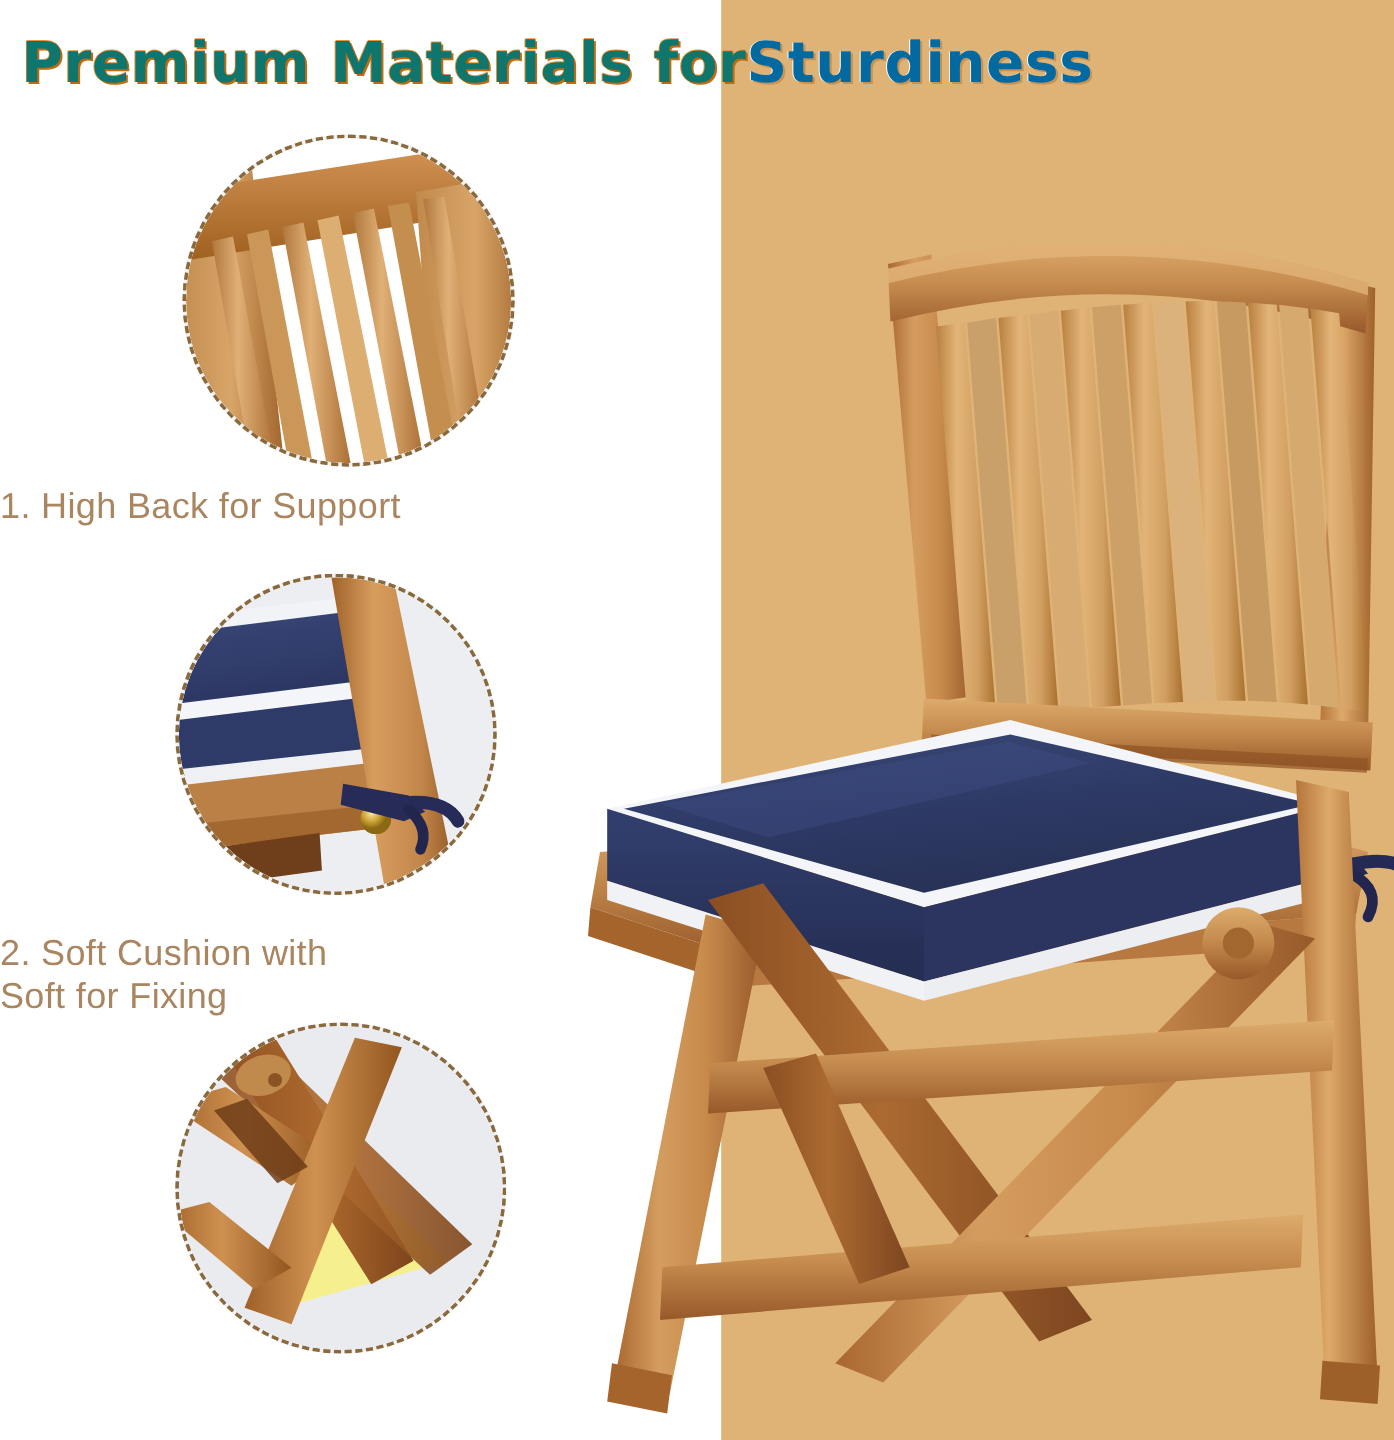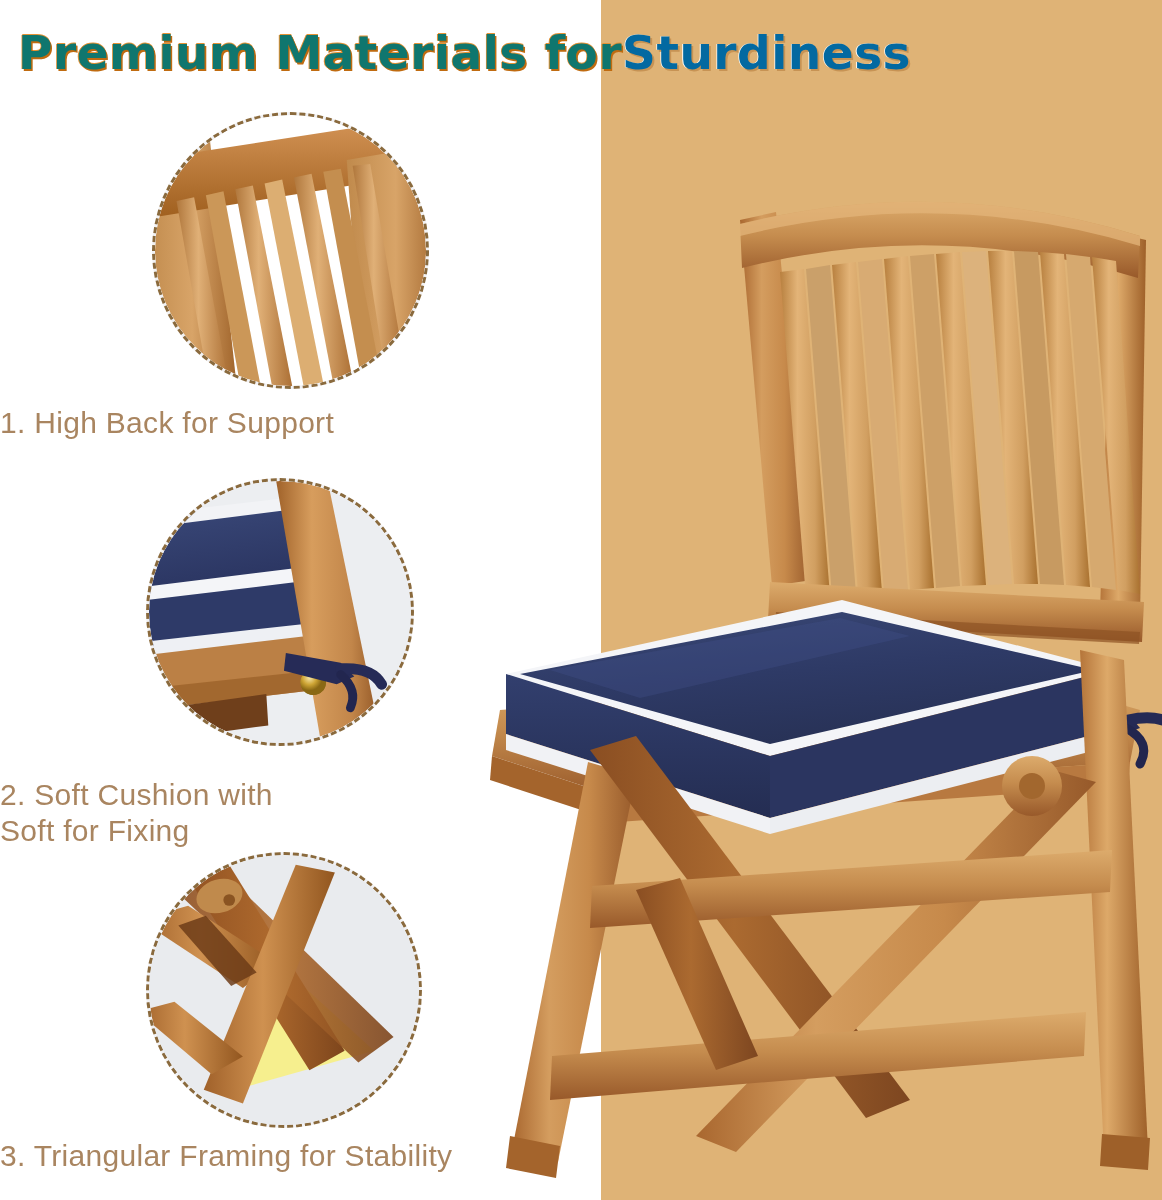--- a/index.html
+++ b/index.html
@@ -379,15 +379,14 @@
 
         <path d="M-12 160 L26 150 L96 206 L64 224 Z" fill="url(#b2)"></path>
 
         <ellipse cx="72" cy="42" rx="24" ry="17" transform="rotate(-16 72 42)" fill="#c08a4c"></ellipse>
         <circle cx="82" cy="46" r="6" fill="#8a5422"></circle>
 
         <path d="M30 72 L58 62 L110 120 L84 134 Z" fill="#6d3c18" opacity=".85"></path>
       </svg>
     </div>
   </div>
-  <div class="caption" id="caption-3">3. Triangular Framing for Stability</div>
 
 </div>
 
 </body></html>

